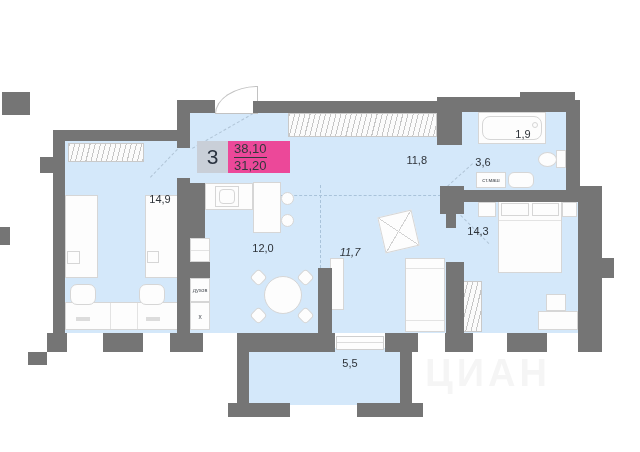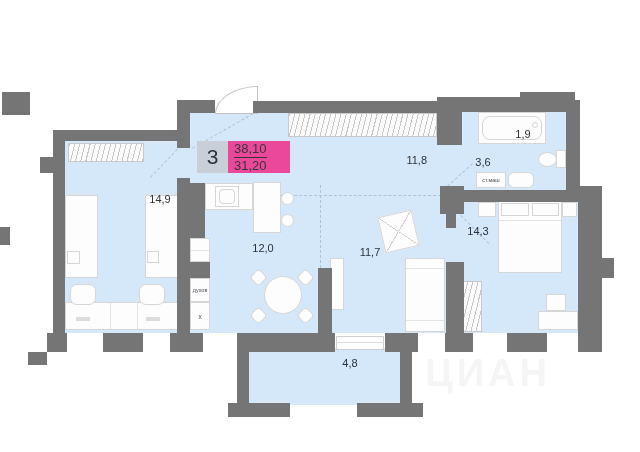--- a/index.html
+++ b/index.html
@@ -157,20 +157,20 @@
   <div class="wall z3" style="left:357px;top:403px;width:66px;height:14px;"></div>
 
   <div class="legend-num">3</div>
   <div class="legend-areas">
     <span class="u">38,10</span><br>
     <span>31,20</span>
   </div>
 
   <div class="lbl" style="left:138px;top:168px;margin-top:25px;">14,9</div>
   <div class="lbl" style="left:241px;top:242px;">12,0</div>
-  <div class="lbl" style="left:348px;top:246px;">11,7</div>
+  <div class="lbl" style="left:328px;top:246px;font-style:italic;">11,7</div>
   <div class="lbl" style="left:383px;top:154px;text-align:right;">11,8</div>
   <div class="lbl" style="left:456px;top:225px;">14,3</div>
   <div class="lbl" style="left:461px;top:156px;">3,6</div>
   <div class="lbl" style="left:501px;top:128px;">1,9</div>
-  <div class="lbl" style="left:328px;top:357px;">4,8</div>
+  <div class="lbl" style="left:328px;top:357px;">5,5</div>
 
 </div>
 
 </body></html>

